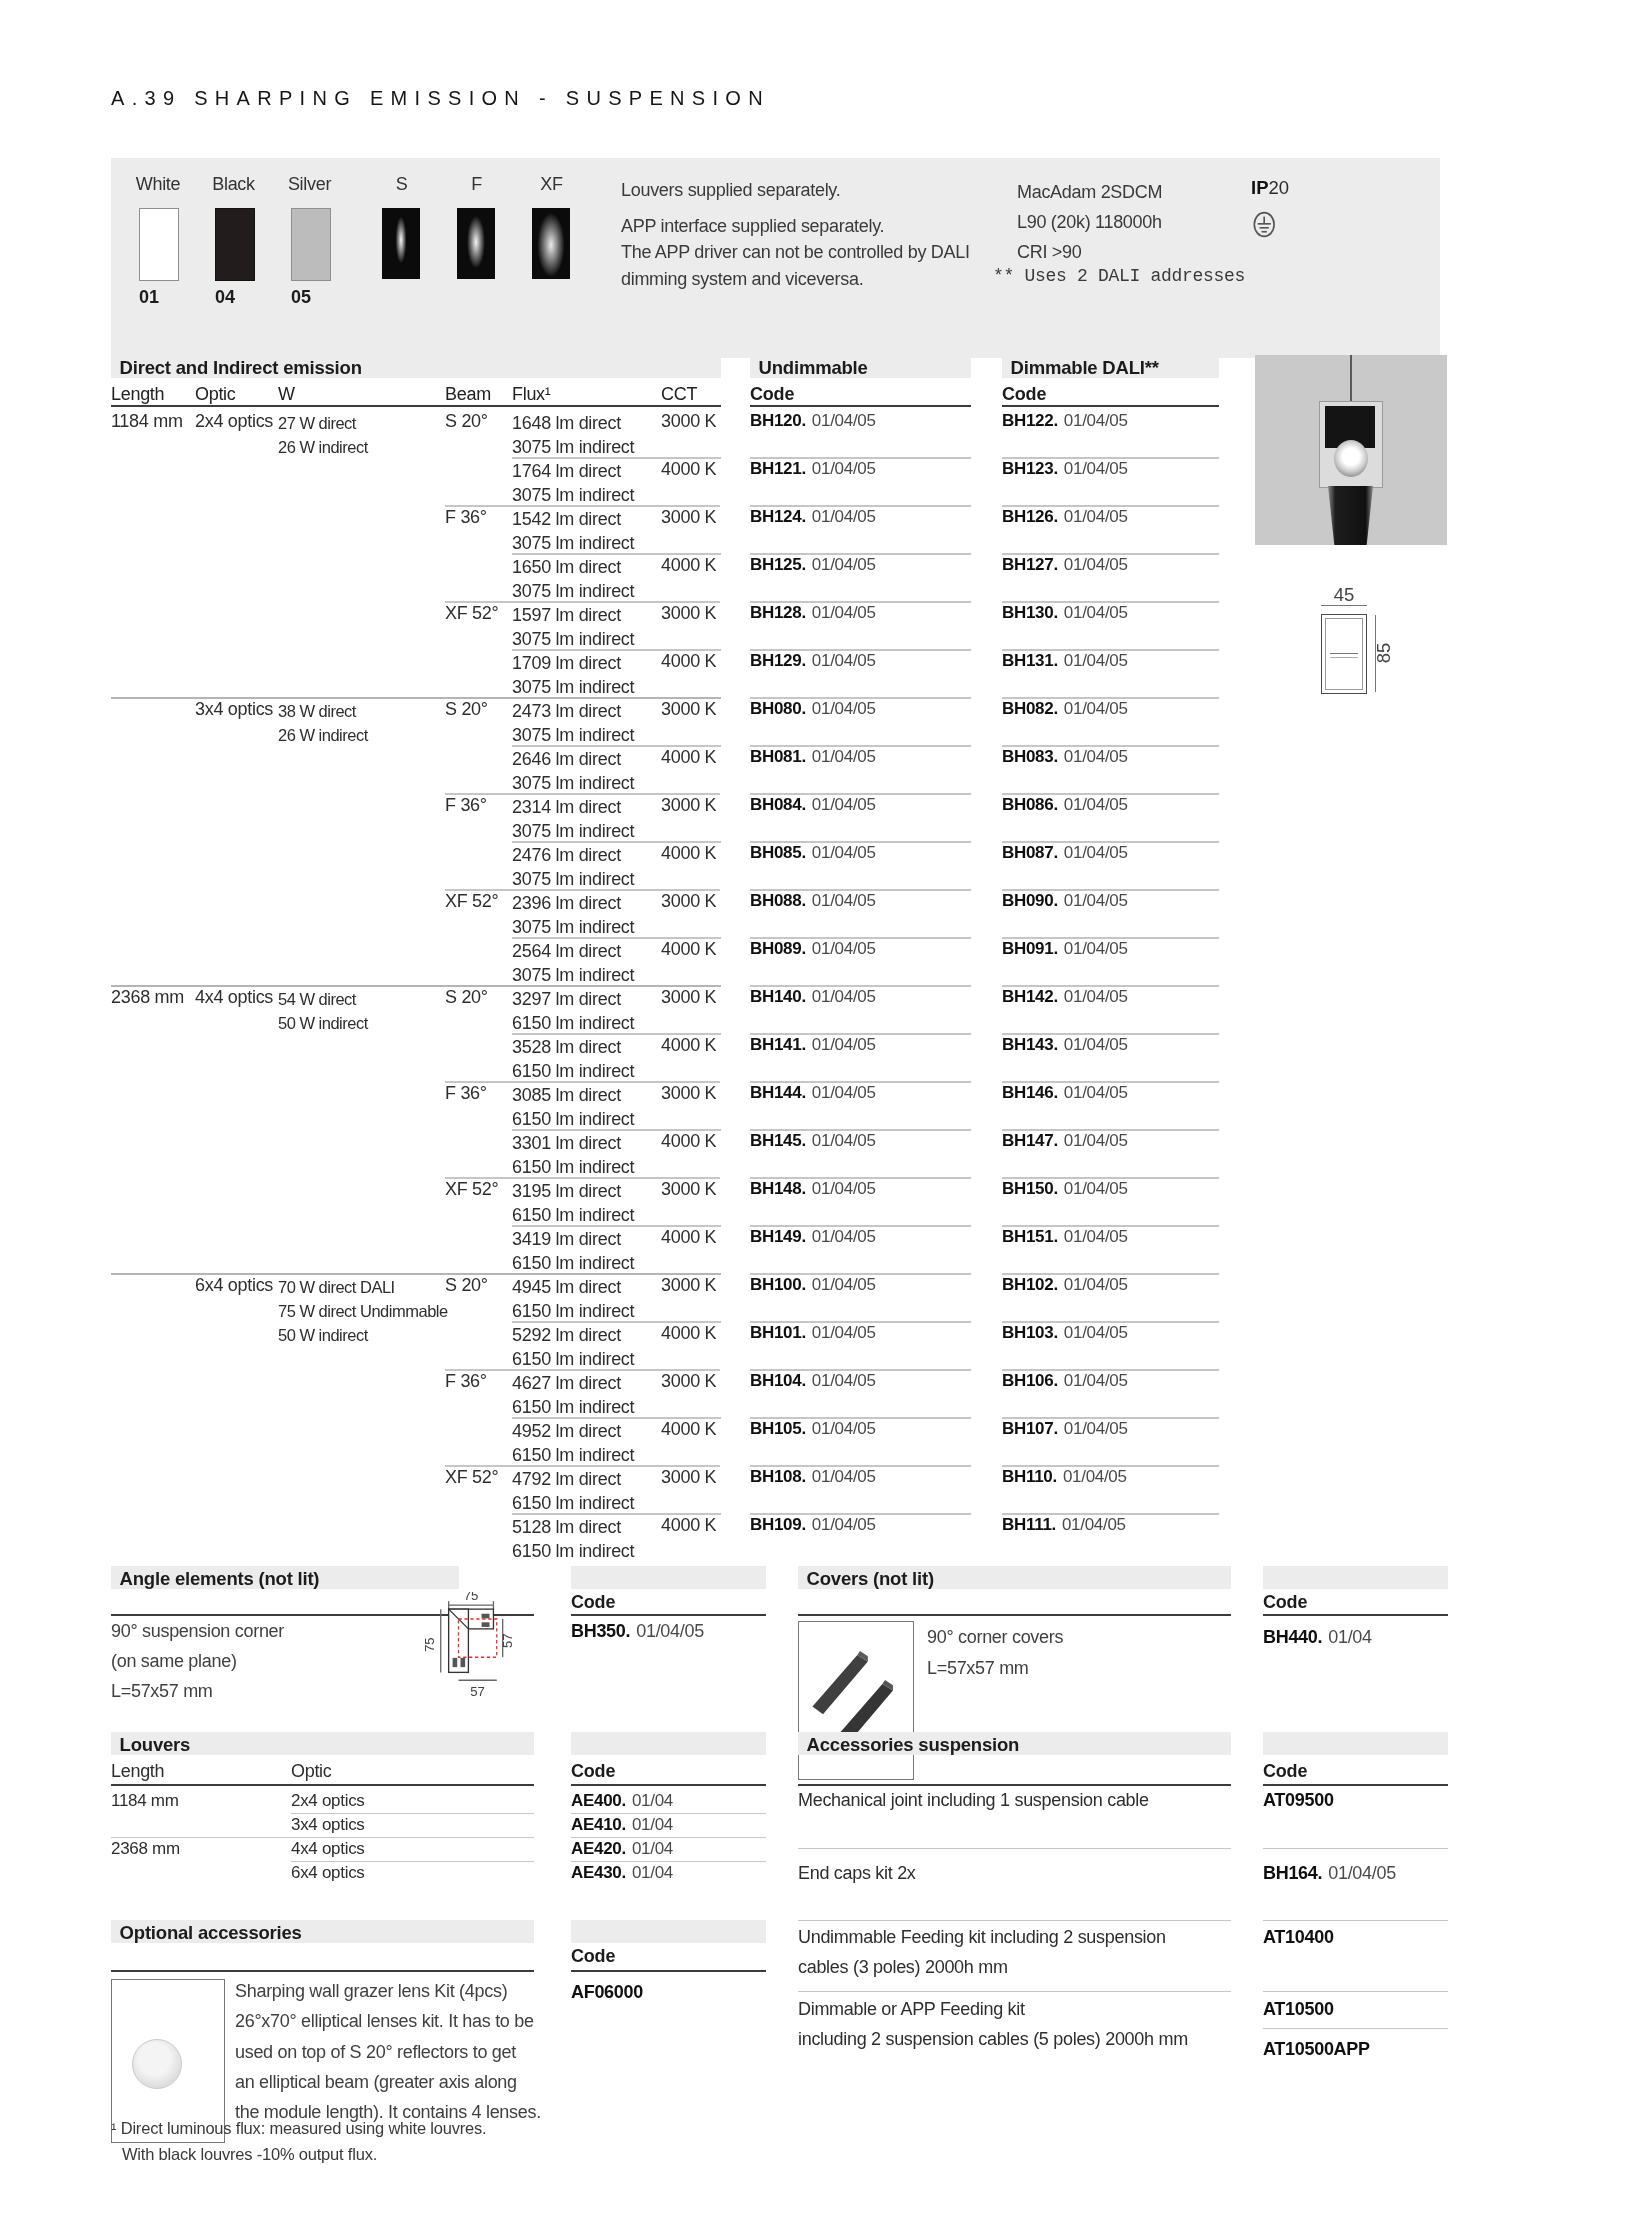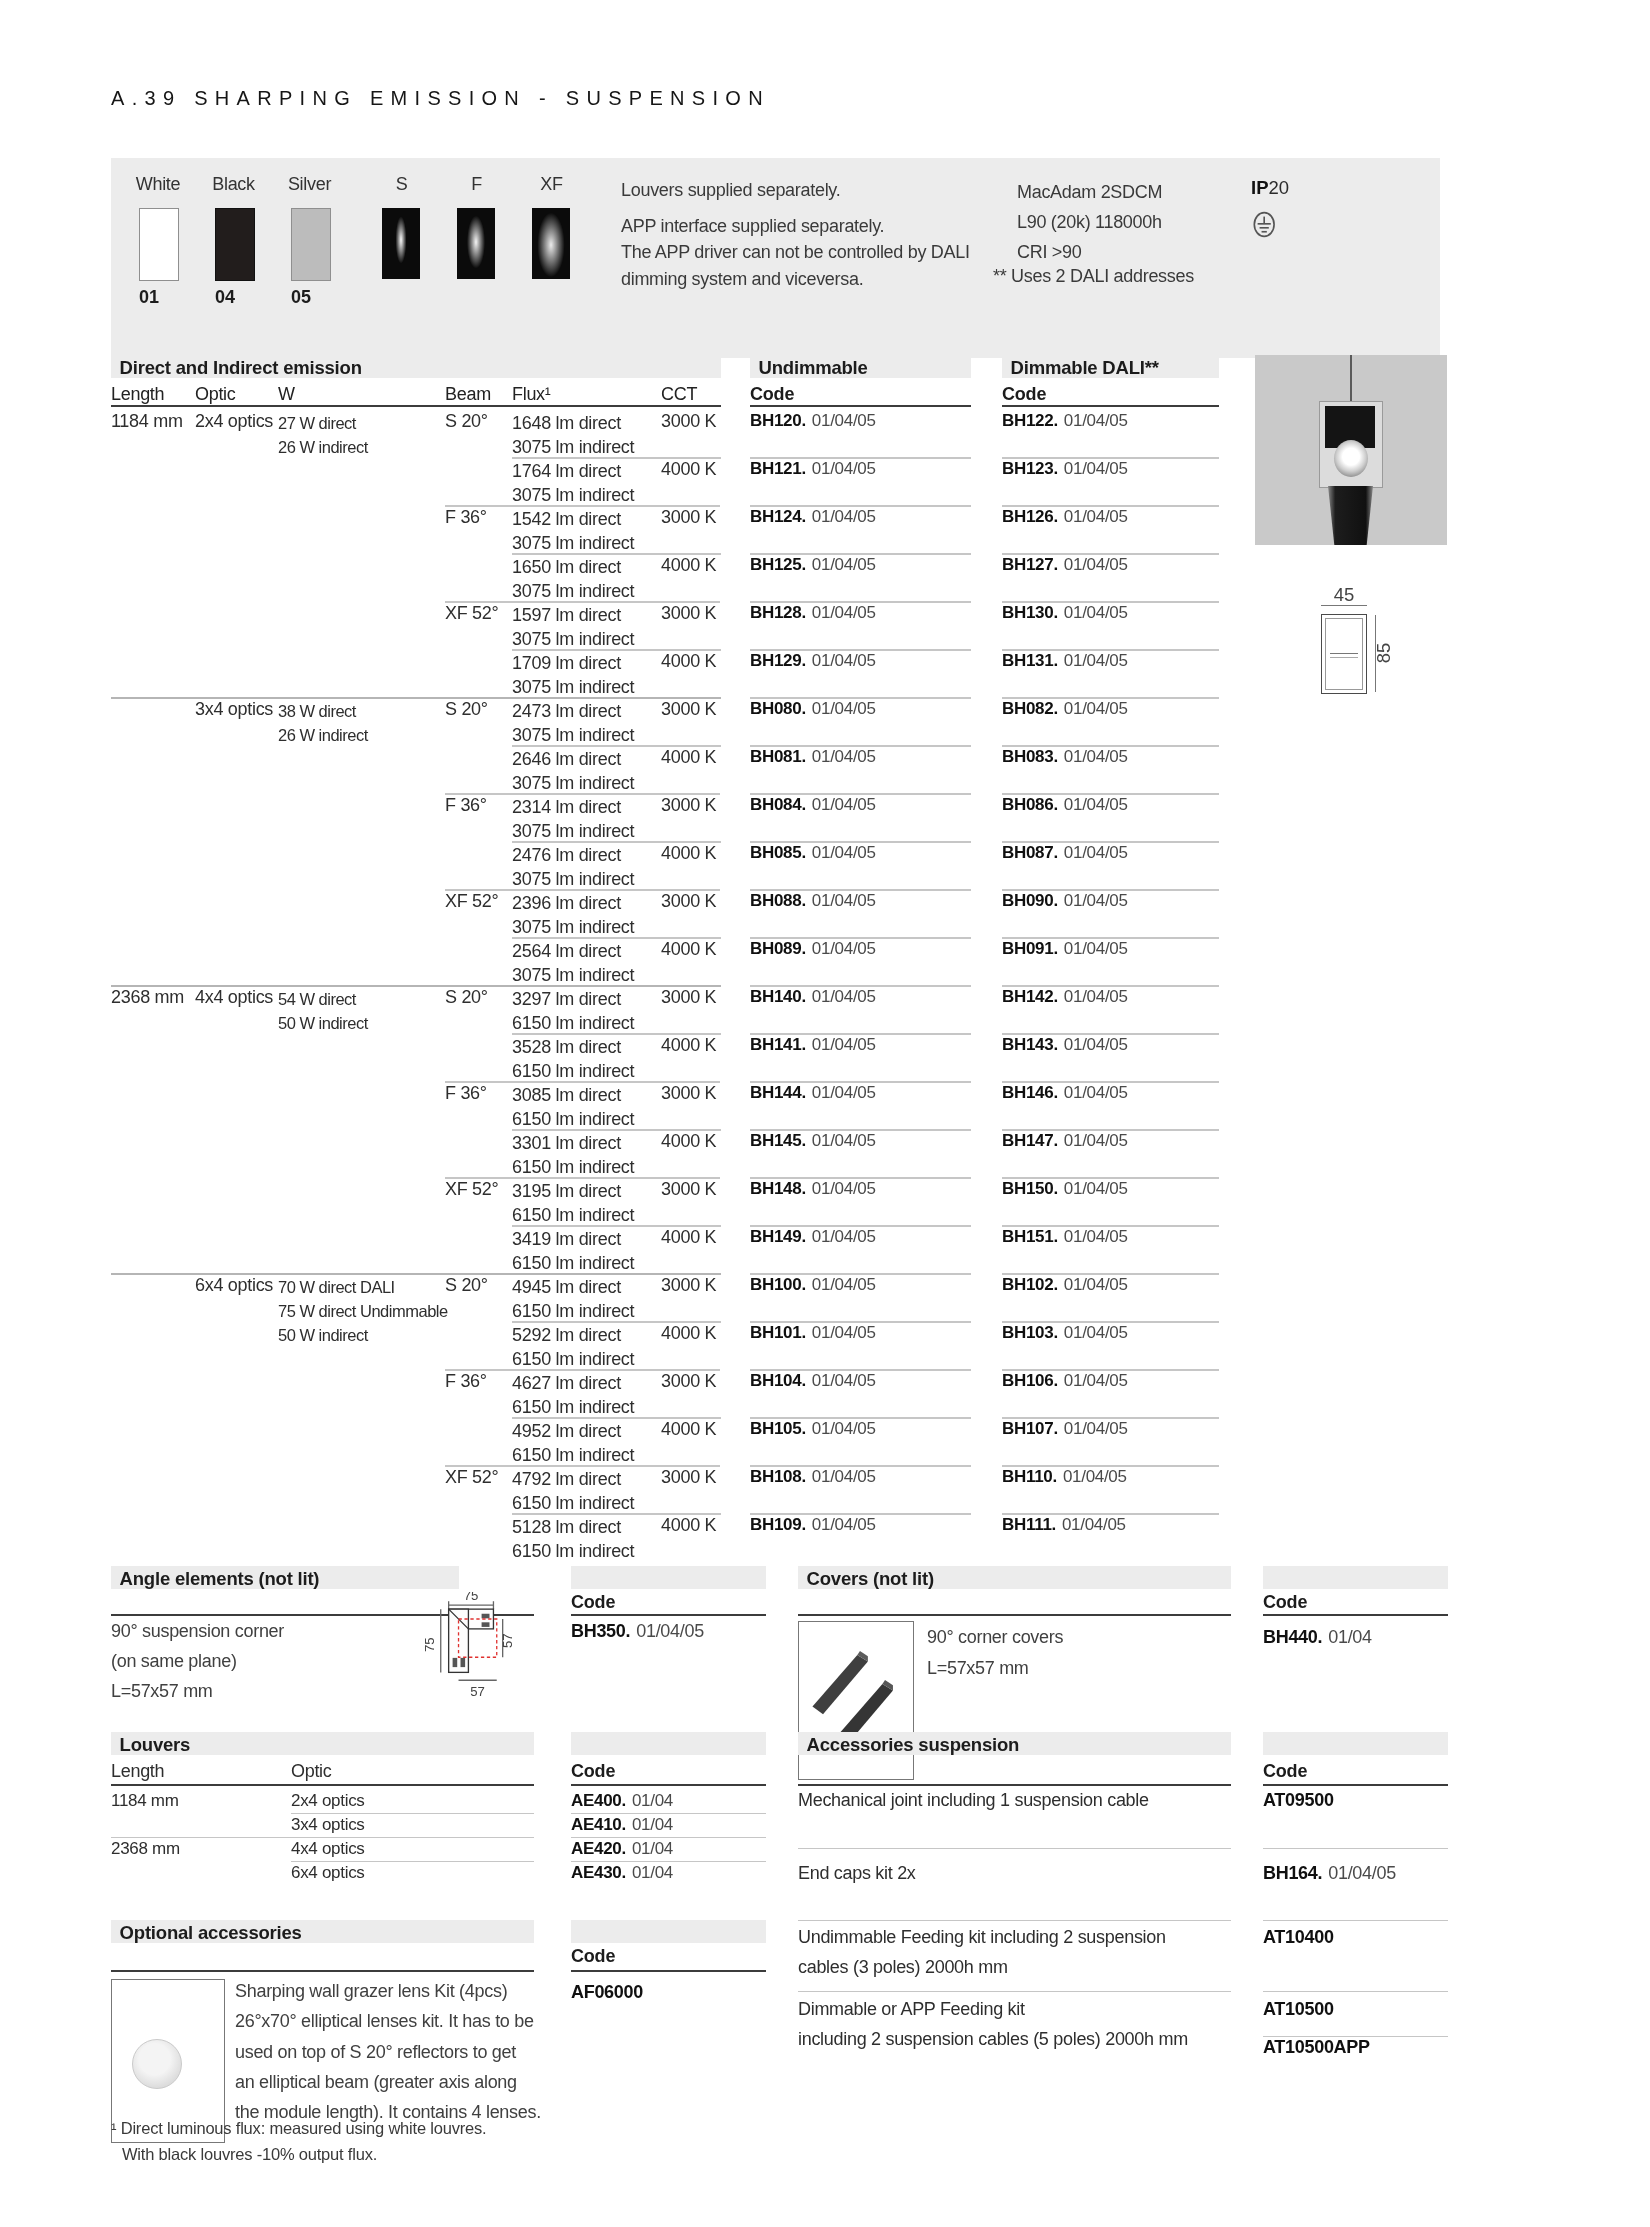--- a/index.html
+++ b/index.html
@@ -25,21 +25,21 @@
   .sw-silver{background:#bcbcbc;border:0.7px solid #8f8f8f;}
   .sw-beam{width:38px;height:71px;border:none;}
   .sw-s{background:radial-gradient(ellipse 20% 46% at 50% 45%, rgba(255,255,255,.98), rgba(255,255,255,0) 72%) #0b0b0b;}
   .sw-f{background:radial-gradient(ellipse 32% 50% at 50% 48%, rgba(255,255,255,.96), rgba(255,255,255,0) 74%) #0b0b0b;}
   .sw-xf{background:radial-gradient(ellipse 46% 58% at 50% 52%, rgba(255,255,255,.92), rgba(255,255,255,0) 78%) #0b0b0b;}
   #info-notes{position:absolute;left:510px;top:18.5px;font-size:18px;letter-spacing:-0.3px;color:#3a3a3a;line-height:26.4px;}
   #info-notes .p1{margin:0 0 10px 0;}
   #info-notes p{margin:0;}
   #info-specs{position:absolute;left:906px;top:18.5px;font-size:18px;letter-spacing:-0.3px;color:#3a3a3a;line-height:30px;}
   #info-specs p{margin:0;}
-  #spec-dali{position:absolute;left:882px;top:108px;font-size:18px;letter-spacing:-0.3px;color:#3a3a3a;}
+  #spec-dali{position:absolute;left:882px;top:108px;font-size:18px;letter-spacing:-0.3px;color:#3a3a3a;font-family:Liberation Mono, monospace;}
   #ip-badge{position:absolute;left:1140px;top:18.5px;font-size:18.5px;color:#2b2b2b;}
   #ip-badge b{color:#111;}
   #earth-icon{position:absolute;left:1140px;top:52px;}
   
   #em{position:absolute;left:111px;top:355px;width:1131px;}
   #em .h{position:absolute;top:29px;font-size:18px;color:#222;letter-spacing:-0.3px;}
   .em-rows{position:absolute;left:0;top:55px;width:1131px;}
   .em-row{position:relative;height:48px;font-size:17px;letter-spacing:-0.3px;}
   .em-row span{position:absolute;top:1.3px;white-space:nowrap;}
   .c-len{left:0;}
@@ -82,21 +82,21 @@
   .lv-code{left:460px;width:195px;}
   .lv-row .s-desc,.lv-row .s-code{display:none;position:absolute;top:22.5px;height:1.3px;background:#c6c6c6;}
   .lv-row.sep-minor .s-desc{display:block;left:180px;width:243px;}
   .lv-row.sep-major .s-desc{display:block;left:0;width:423px;}
   .lv-row.sep-minor .s-code,.lv-row.sep-major .s-code{display:block;left:460px;width:195px;}
   .acc-row{position:absolute;width:650px;font-size:18px;letter-spacing:-0.3px;}
   .acc-row .t1,.acc-row .t2{position:absolute;left:0;white-space:nowrap;}
   .acc-row .t1{top:0;}
   .acc-row .t2{top:30px;}
   .acc-row .code1{position:absolute;left:465px;top:0;width:185px;}
-  .acc-row .code2{position:absolute;left:465px;top:29px;width:185px;display:block;border-top:1.3px solid #c6c6c6;padding-top:0;font-weight:bold;color:#101010;margin-top:8px;}
+  .acc-row .code2{position:absolute;left:465px;top:29px;width:185px;display:block;border-top:1.3px solid #c6c6c6;padding-top:10px;font-weight:bold;color:#101010;}
   .acc-row .code2:empty{display:none;}
   div.acc-row:nth-of-type(1){top:58px;}
   div.acc-row:nth-of-type(2){top:131px;}
   div.acc-row:nth-of-type(3){top:195px;}
   div.acc-row:nth-of-type(4){top:267px;}
   .imgbox{position:absolute;background:#fff;border:1.3px solid #777;}
   #lens-circle{position:absolute;left:20px;top:59px;width:48px;height:48px;border-radius:50%;background:radial-gradient(circle at 45% 40%,#f4f4f4 0 40%,#dedede 70%,#cfcfcf);border:0.7px solid #cacaca;}
   .foot{position:absolute;font-size:16.5px;letter-spacing:-0.2px;color:#3a3a3a;}
   svg text{font-family:"Liberation Sans",sans-serif;}
 </style>

